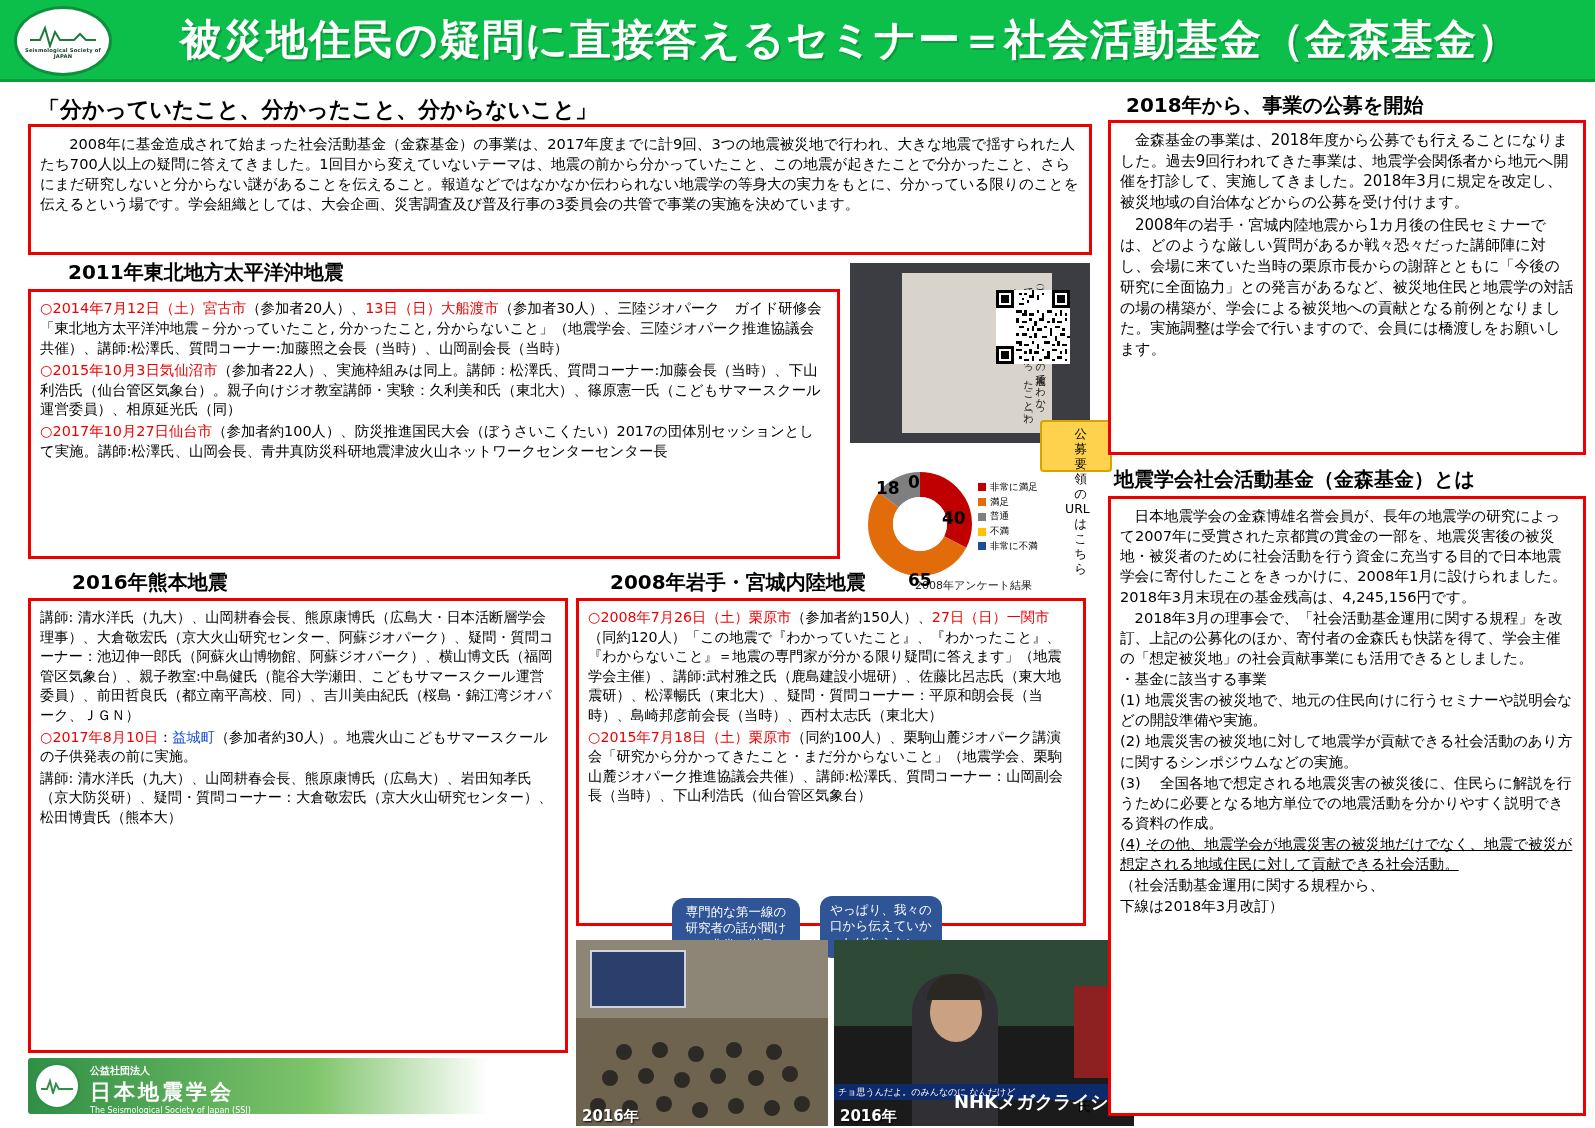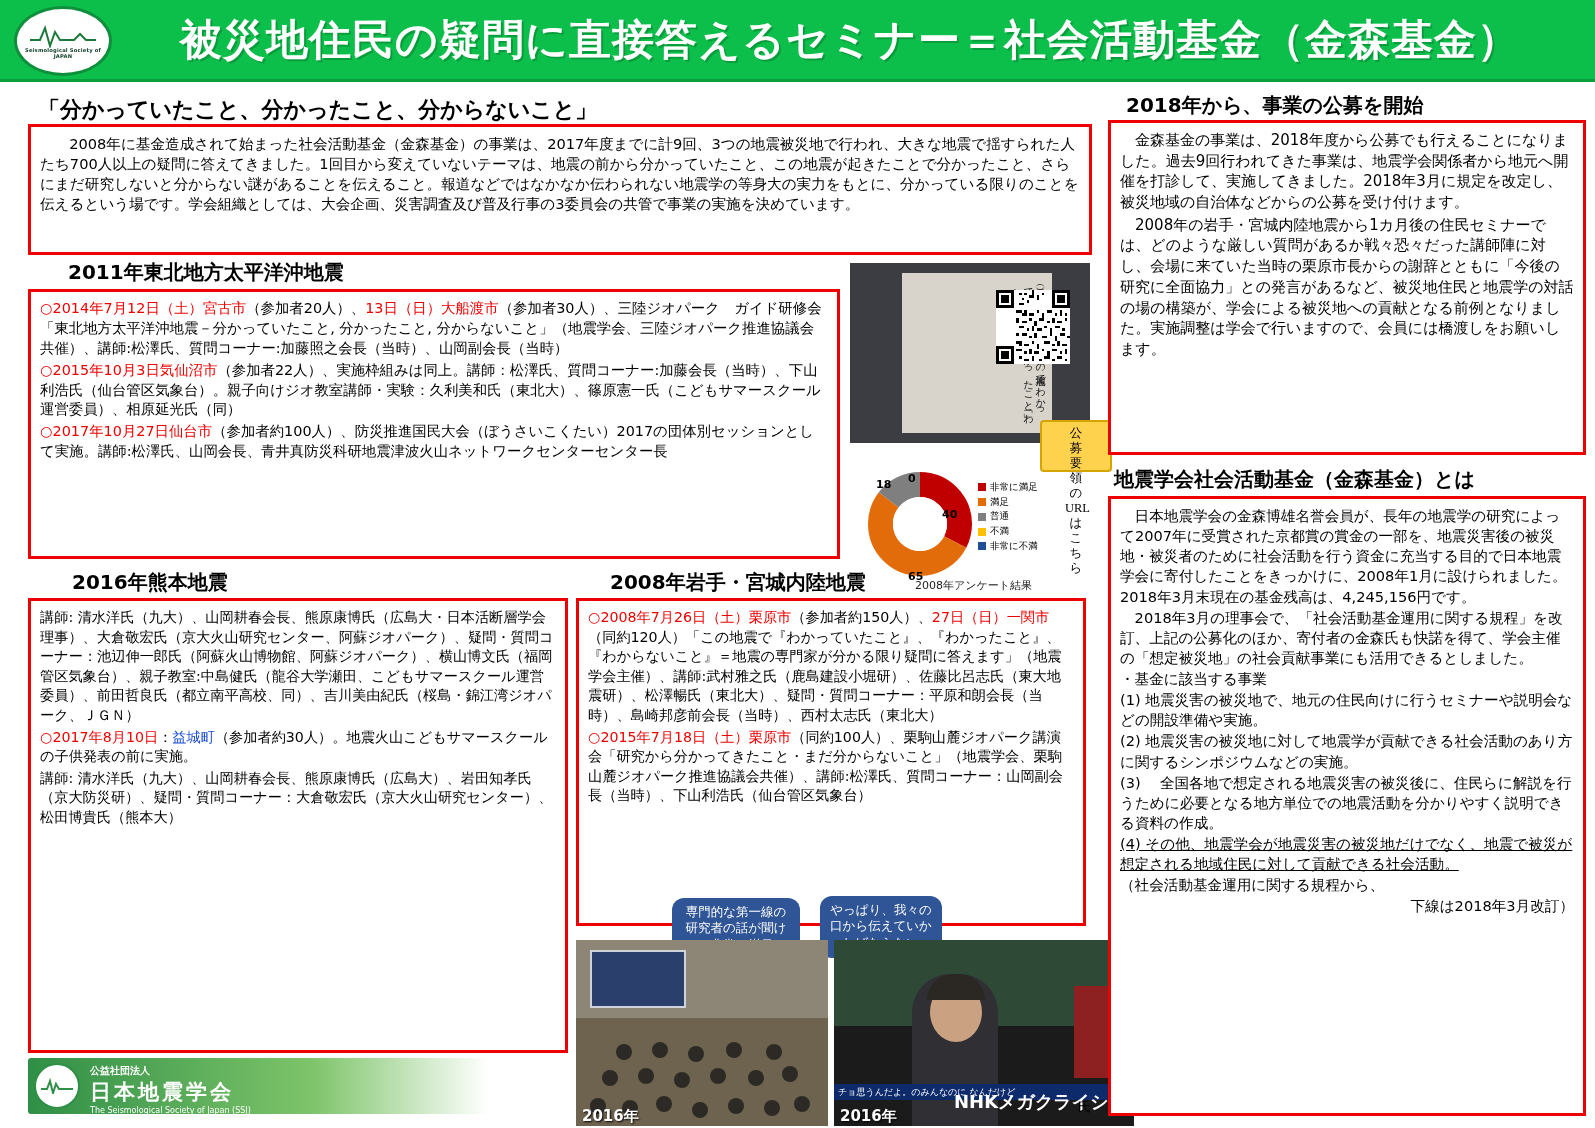--- a/index.html
+++ b/index.html
@@ -76,21 +76,21 @@
   .anq-label { position: absolute; left: 915px; top: 578px; font-size: 11px; color:#222; }
   #box-2008 { position: absolute; left: 576px; top: 598px; width: 510px; height: 328px; font-size: 14.2px; }
 
   
   .t-2018 { position: absolute; left: 1126px; top: 92px; font-size: 20px; font-weight: bold; }
   #box-2018 { position: absolute; left: 1108px; top: 120px; width: 478px; height: 335px; font-size: 15px; }
   .t-fund { position: absolute; left: 1114px; top: 466px; font-size: 20px; font-weight: bold; }
   #box-fund { position: absolute; left: 1108px; top: 496px; width: 478px; height: 620px; font-size: 14.6px; }
   #box-fund p { margin: 0 0 1px 0; }
   .right-under { text-decoration: underline; }
-  .tail-note { text-align: right; }
+  .tail-note { }
 
   
   .photo {
     position: absolute;
     background: #6d6f72;
     overflow: hidden;
   }
   .photo .cap {
     position: absolute; left: 6px; bottom: 0;
     color: #fff; font-size: 15px; font-weight: bold;
@@ -122,41 +122,41 @@
 
   
   #qr { position: absolute; left: 996px; top: 290px; width: 74px; height: 74px; background:#fff; }
   #qr svg { display:block; }
   .callout {
     position: absolute;
     background: #ffd24d;
     border: 2px solid #d6a400;
     border-radius: 4px;
     font-size: 12.5px; line-height: 1.2;
-    padding: 4px 23px; text-align: center; color:#000;font-family:Liberation Serif, serif;
+    padding: 4px 23px; text-align: right; color:#000;
   }
   #callout-qr { left: 1040px; top: 420px; width: 72px; height: 52px; }
   .bubble {
     position: absolute;
     background: #2f5597;
     color: #fff;
     border-radius: 12px;
     font-size: 12.5px; line-height: 1.3;
     padding: 6px 8px; text-align: center;
   }
   #bubble-1 { left: 672px; top: 898px; width: 128px; height: 64px; }
   #bubble-2 { left: 820px; top: 896px; width: 122px; height: 62px; }
 
   
   #chart-wrap { position: absolute; left: 860px; top: 470px; width: 230px; height: 110px; }
   #donut { position:absolute; left: 8px; top: 2px; width: 104px; height: 104px; }
   .legend { position:absolute; left: 118px; top: 10px; font-size: 9.5px; line-height: 1.55; }
   .legend .row { display:flex; align-items:center; gap:4px; }
   .legend .sw { width:8px; height:8px; display:inline-block; }
-  .dl { position:absolute; font-size: 11px; font-weight: bold; }
+  .dl { position:absolute; font-size: 17px; font-weight: bold; }
 
   
   #footer-logo {
     position: absolute; left: 28px; top: 1058px; width: 460px; height: 56px;
     background: linear-gradient(90deg, #2f8f46 0%, #7ec46a 62%, #ffffff 100%);
     border-radius: 3px;
   }
   #footer-logo .circle {
     position:absolute; left:6px; top:5px; width:46px; height:46px; border-radius:50%;
     background:#fff; border:2px solid #2f8f46; display:flex; align-items:center; justify-content:center;

